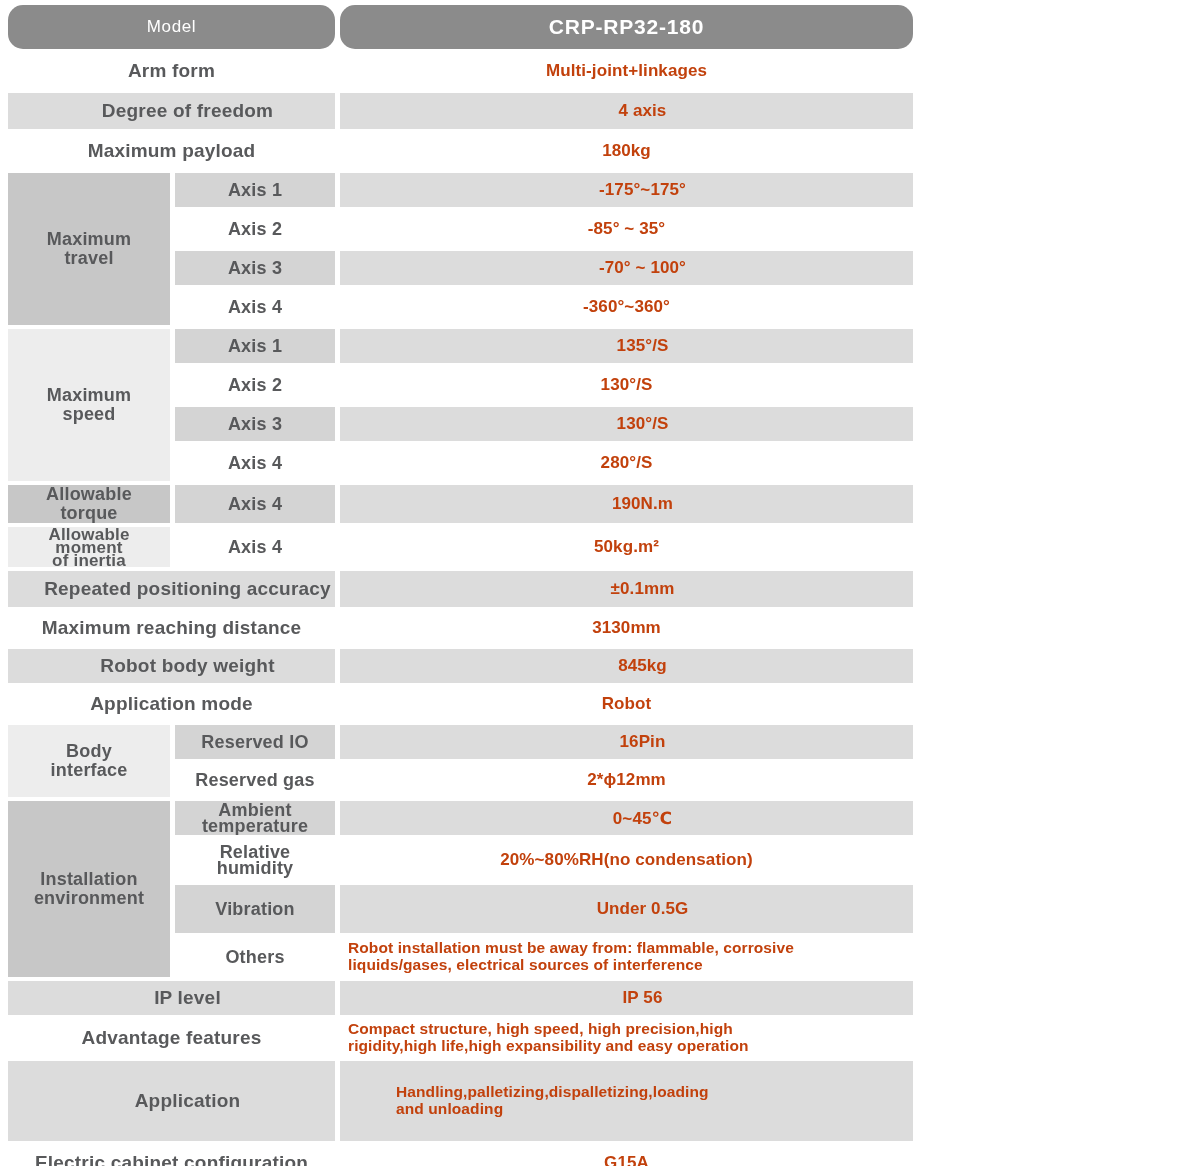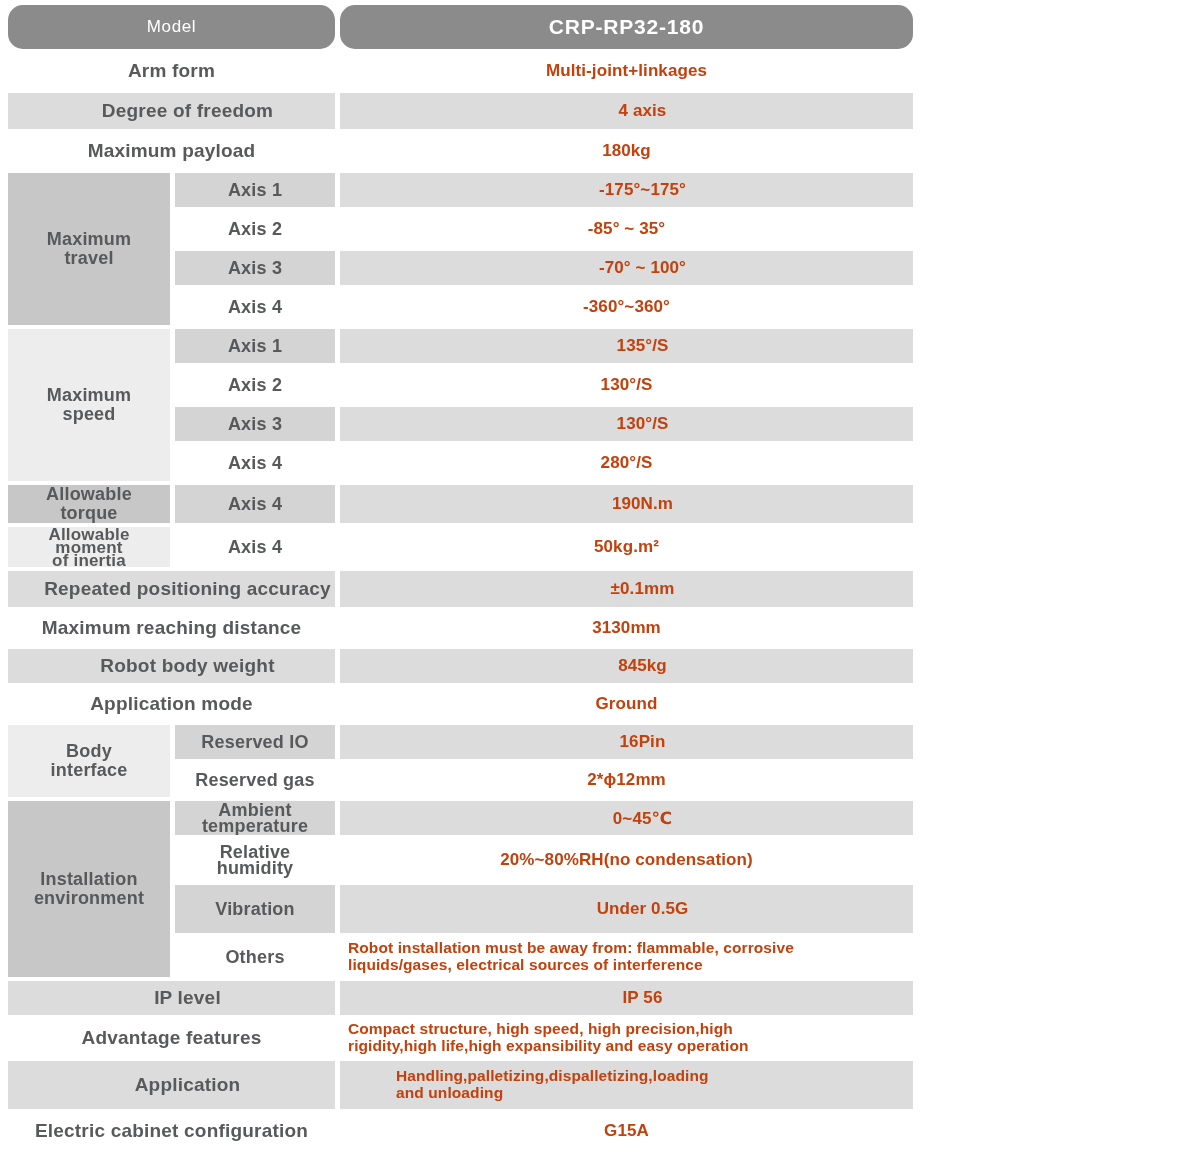--- a/index.html
+++ b/index.html
@@ -27,21 +27,21 @@
   .lbl{font-weight:700;font-size:19px;letter-spacing:.2px;}
   .sub{font-weight:700;font-size:18px;letter-spacing:.2px;}
   .grp{font-weight:700;font-size:18px;letter-spacing:.2px;}
   .val{font-size:17px;letter-spacing:.1px;color:#c2410c;font-weight:bold;}
   .ml{white-space:pre-line;line-height:1.05;}
   .lh-xtight{font-size:17px;line-height:13px;}
   .para{text-align:left;font-size:15.5px;line-height:1.07;padding-left:8px;margin-left:28px;}
   .para-indent{padding-left:56px;}
   
   .r44{height:44px;} .r42{height:42px;} .r40{height:40px;} .r38{height:38px;}
-  .r36{height:36px;} .r34{height:34px;} .r32{height:48px;} .r68{height:48px;}
+  .r36{height:36px;} .r34{height:34px;} .r32{height:48px;} .r68{height:80px;}
 </style>
 </head>
 <body>
 
 <table class="spec">
   <colgroup>
     <col style="width:162px">
       <col style="width:160px">
       <col style="width:573px">
   </colgroup>
@@ -124,21 +124,21 @@
   <tr class="r34">
     <td colspan="2" class="lbl">Maximum reaching distance</td>
     <td class="val">3130mm</td>
   </tr>
   <tr class="r34">
     <td colspan="2" class="lbl bg-g">Robot body weight</td>
     <td class="val bg-g">845kg</td>
   </tr>
   <tr class="r34">
     <td colspan="2" class="lbl">Application mode</td>
-    <td class="val">Ground</td>
+    <td class="val">Robot</td>
   </tr>
 
   <tr class="r34">
     <td rowspan="2" class="grp ml bg-light">Body
 interface</td>
     <td class="sub bg-sub">Reserved IO</td>
     <td class="val bg-g">16Pin</td>
   </tr>
   <tr class="r34">
     <td class="sub">Reserved gas</td>

